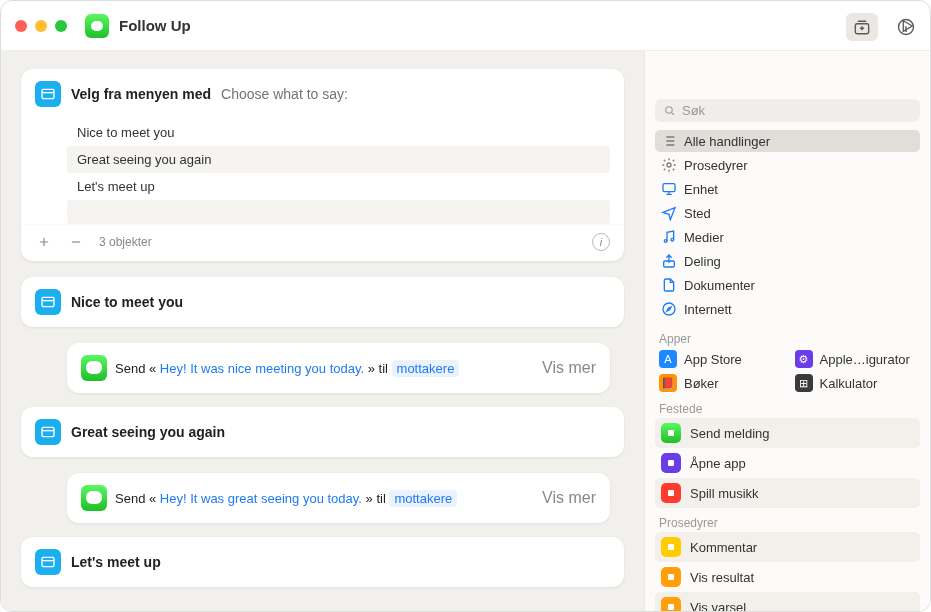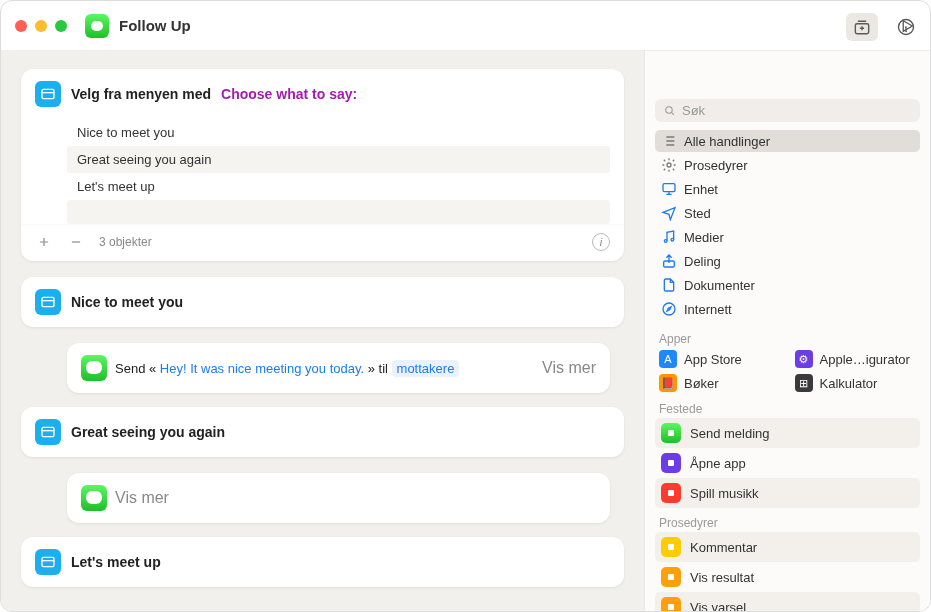--- a/index.html
+++ b/index.html
@@ -24,21 +24,21 @@
   .editor { flex:1; background:#f2f0ed; overflow-y:auto; padding:18px 20px;}
   .sidebar { width:286px; border-left:1px solid rgba(0,0,0,0.08); background:#fdfbf9; display:flex; flex-direction:column; overflow:hidden;}
 
   
   .card { background:#fff; border-radius:12px; box-shadow:0 1px 3px rgba(0,0,0,0.08); margin-bottom:16px;}
   .card-hdr { display:flex; align-items:center; gap:10px; padding:12px 14px; font-weight:600; font-size:14px; color:#222;}
   .proc-icon{ width:26px;height:26px;border-radius:6px;background:#1caff0; display:flex;align-items:center;justify-content:center;}
   .proc-icon svg{width:16px;height:16px;color:#fff;}
   .msg-icon{ width:26px;height:26px;border-radius:6px;background:linear-gradient(#5af762,#1fbf2a); position:relative;}
   .msg-icon::after{content:"";position:absolute;inset:6px 5px 7px 5px;background:#fff;border-radius:6px;}
-  .choose-token{ color:#a21caf; font-weight:700;}
+  .choose-token{ color:#737373; font-weight:400;}
   .menu-list{ margin:0 14px 0 46px; background:#fff;}
   .menu-row{ font-size:13px; padding:6px 10px; color:#333; border-radius:3px;}
   .menu-row.alt{ background:#f6f4f1;}
   .menu-empty{ height:24px;}
   .card-footer{ display:flex; align-items:center; gap:14px; padding:8px 14px 10px 14px; font-size:12px; color:#888; border-top:1px solid rgba(0,0,0,0.02);}
   .footer-btn{ width:18px;height:18px; display:flex;align-items:center;justify-content:center; color:#888;}
   .info-btn{ margin-left:auto; width:18px;height:18px;border:1.3px solid #bbb;border-radius:50%; font-size:11px; display:flex;align-items:center;justify-content:center; color:#888; font-style:italic;}
 
   .sub-card{ margin:0 14px 14px 46px; background:#fff; border-radius:12px; box-shadow:0 1px 3px rgba(0,0,0,0.08); padding:12px 14px; display:flex; align-items:center; gap:8px; font-size:13px;}
   .sub-card .txt{flex:1;}
@@ -180,20 +180,26 @@
           <svg viewBox="0 0 24 24" fill="none" stroke="currentColor" stroke-width="2">
               <rect x="3" y="5" width="18" height="14" rx="2"></rect>
               <path d="M3 10h18"></path>
             </svg>
         </div>
         <span>Great seeing you again</span>
       </div>
     </div>
     <div class="sub-card">
       <div class="msg-icon"></div>
+      <div class="txt send-body">
+        <span>Send «</span>
+        <span class="token-blue">Hey! It was great seeing you today.</span>
+        <span>» til</span>
+        <span class="token-pill">mottakere</span>
+      </div>
       <span class="vis-mer">Vis mer</span>
     </div>
 
     <div class="card">
       <div class="card-hdr">
         <div class="proc-icon">
           <svg viewBox="0 0 24 24" fill="none" stroke="currentColor" stroke-width="2">
               <rect x="3" y="5" width="18" height="14" rx="2"></rect>
               <path d="M3 10h18"></path>
             </svg>

